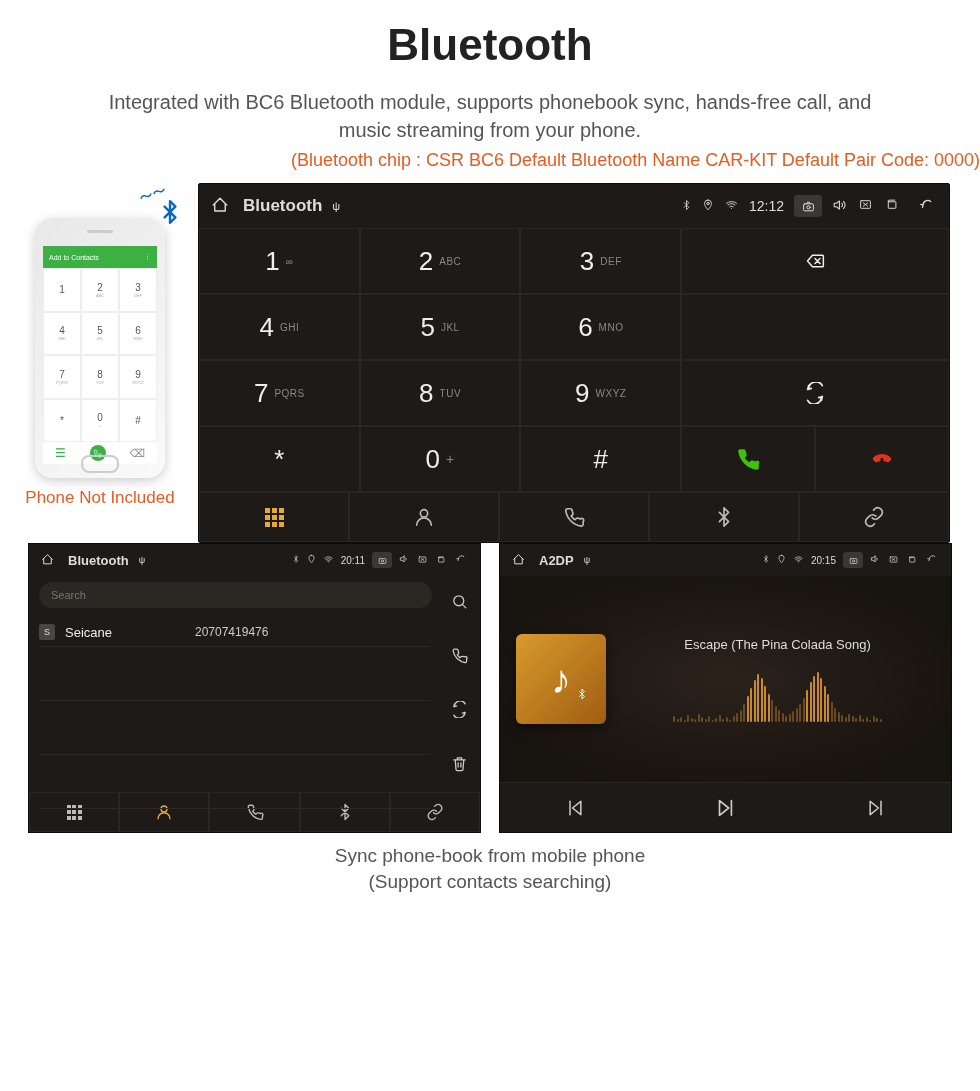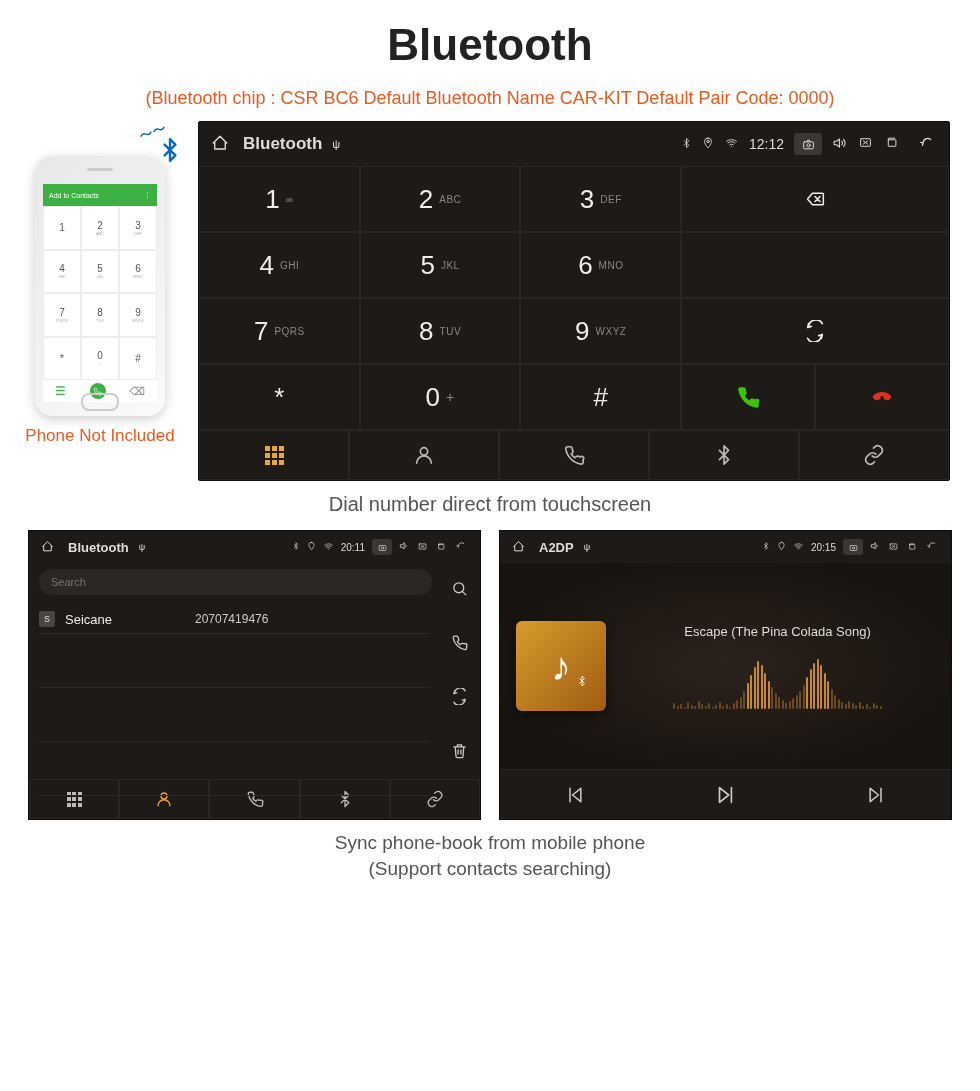--- a/index.html
+++ b/index.html
@@ -3,21 +3,21 @@
 <meta charset="utf-8">
 <style>
 * { margin: 0; padding: 0; box-sizing: border-box; }
 body { font-family: -apple-system, BlinkMacSystemFont, "Segoe UI", Arial, sans-serif; background: #fff; width: 980px; height: 1091px; overflow: hidden; }
 
 .page { width: 100%; height: 100%; padding: 20px 0 4px 0; }
 
 
 .title { text-align: center; font-size: 44px; font-weight: 700; color: #222; margin-bottom: 18px; }
 .subtitle { text-align: center; font-size: 20px; color: #555; max-width: 820px; margin: 0 auto 6px auto; line-height: 1.4; }
-.specs { text-align: center; font-size: 18px; color: #e85a20; margin-bottom: 12px; }
+.specs { text-align: right; font-size: 18px; color: #e85a20; margin-bottom: 12px; }
 
 
 .main-row { display: flex; align-items: center; gap: 18px; padding: 0 20px; }
 .phone-mock { width: 160px; display: flex; flex-direction: column; align-items: center; }
 .phone-body { width: 130px; height: 260px; background: linear-gradient(135deg,#e8e8e8,#fafafa); border-radius: 18px; padding: 28px 8px 14px 8px; box-shadow: 0 3px 12px rgba(0,0,0,.2); position: relative; }
 .phone-body::before { content:''; position:absolute; top:12px; left:50%; transform:translateX(-50%); width:26px; height:3px; background:#ccc; border-radius:2px; }
 .phone-body::after { content:''; position:absolute; bottom:5px; left:50%; transform:translateX(-50%); width:34px; height:14px; border:2px solid #ccc; border-radius:8px; }
 .phone-screen { width:100%; height:100%; background:#fff; border-radius:2px; display:flex; flex-direction:column; }
 .phone-top { background:#3cb043; height:22px; display:flex; align-items:center; padding:0 6px; justify-content:space-between; }
 .phone-top span { color:#fff; font-size:7px; }
@@ -100,20 +100,21 @@
 .low-caps div { flex:1; text-align:center; font-size:19px; color:#555; line-height:1.35; }
 
 
 svg { fill:none; stroke:currentColor; stroke-width:1.8; stroke-linecap:round; stroke-linejoin:round; }
 </style>
 </head>
 <body>
 
 <div class="page">
   <div class="title">Bluetooth</div>
+  <div class="subtitle">Integrated with BC6 Bluetooth module, supports phonebook sync, hands-free call, and music streaming from your phone.</div>
   <div class="specs">(Bluetooth chip : CSR BC6    Default Bluetooth Name CAR-KIT    Default Pair Code: 0000)</div>
 
   <div class="main-row">
 
     <div class="phone-mock">
       <div class="phone-body">
         <span class="bt-emoji">
           <svg width="26" height="32" viewBox="0 0 24 24" style="stroke:#0a68c4;stroke-width:2.2">
               <path d="M7 7l10 10-5 5V2l5 5L7 17"></path>
             </svg>
@@ -301,21 +302,20 @@
           </div>
         <div class="nav-btn">
             <svg viewBox="0 0 24 24">
               <path d="M10 13a5 5 0 007 0l3-3a5 5 0 00-7-7l-1.5 1.5M14 11a5 5 0 00-7 0l-3 3a5 5 0 007 7l1.5-1.5"></path>
             </svg>
           </div>
       </div>
     </div>
   </div>
 
-  <div class="caption">Dial number direct from touchscreen</div>
 
   <div class="lower-row">
 
     <div class="panel" style="position:relative">
       <div class="status-bar">
         <span><svg width="13" height="13" viewBox="0 0 24 24">
               <path d="M3 12l9-9 9 9M5 10v10h14V10"></path>
             </svg></span>
         <span class="title-txt">Bluetooth</span>
         <span class="usb" style="font-size:9px">ψ</span>

